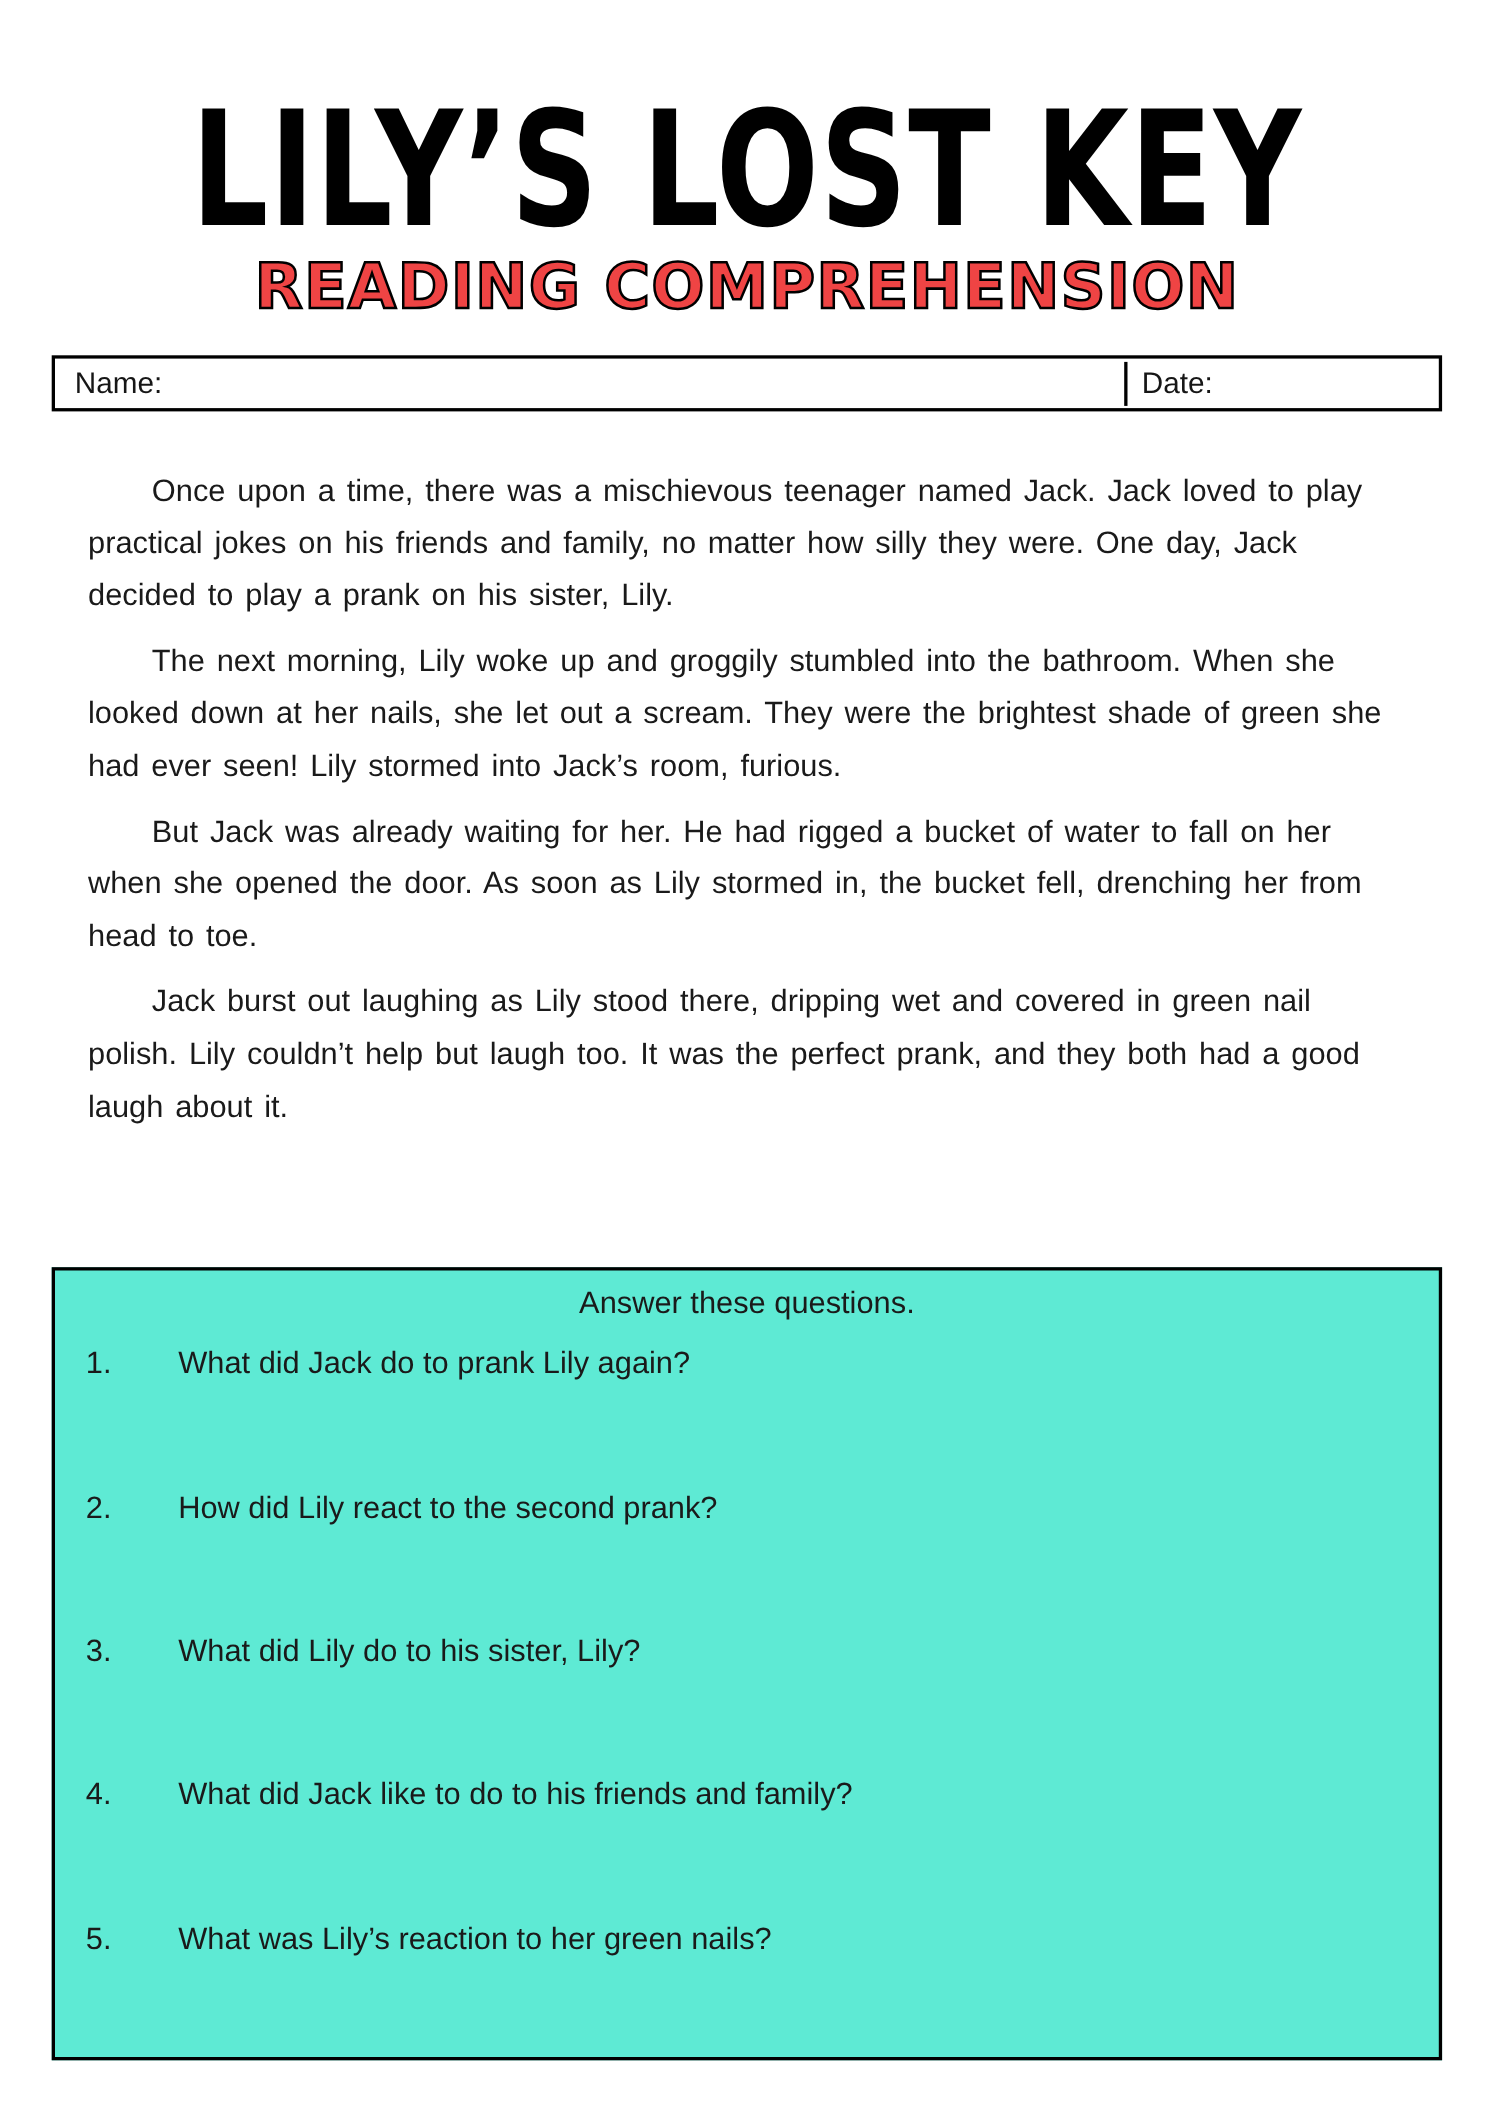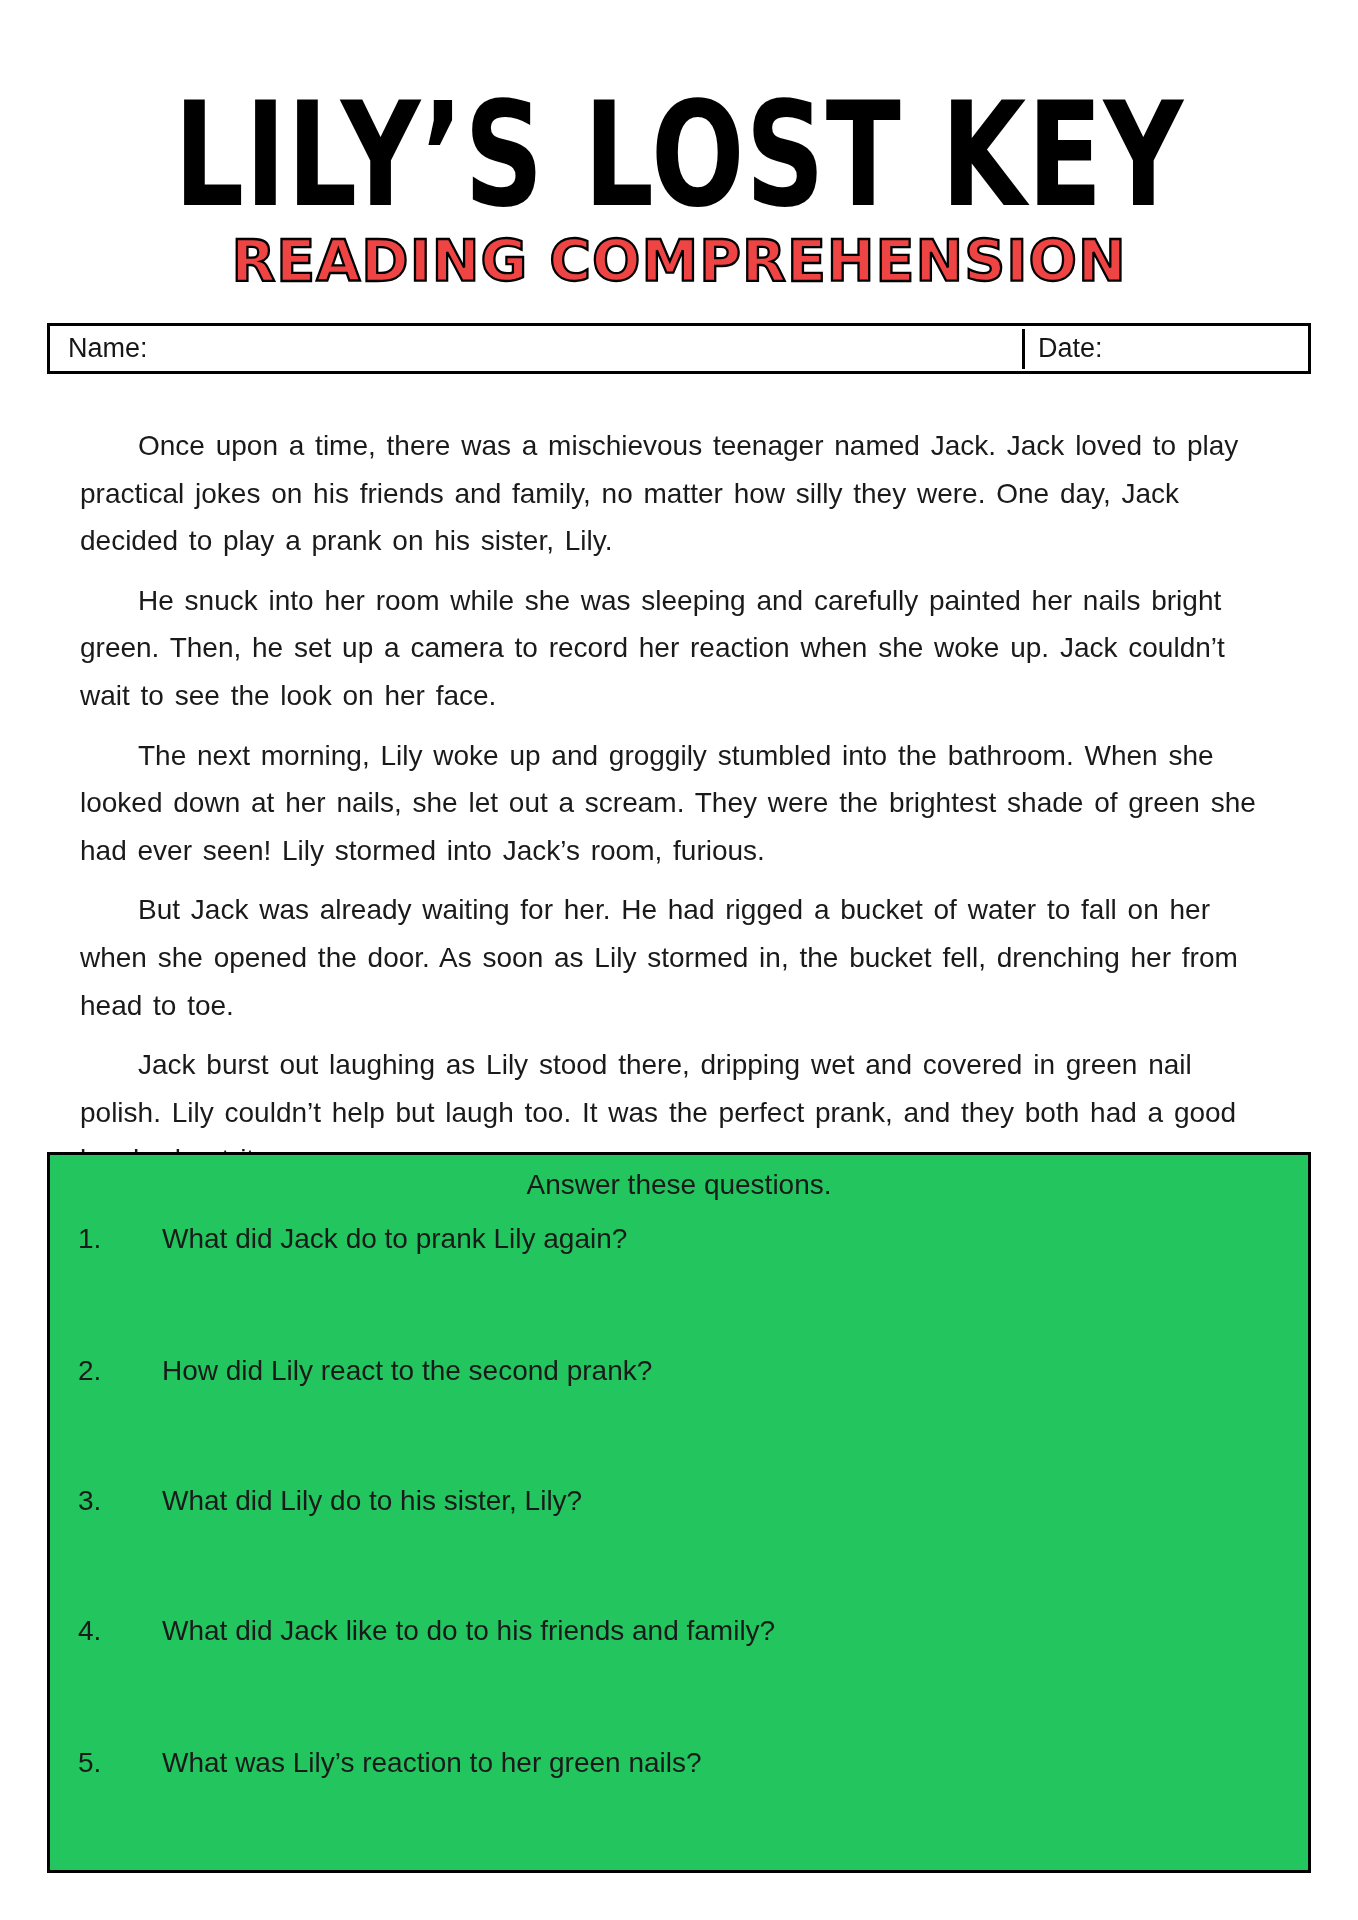--- a/index.html
+++ b/index.html
@@ -59,21 +59,21 @@
     font-size:28px; line-height:47.6px;
     word-spacing:3px;
     color:#1a1a1a;
   }
   .story p { margin:12px; text-indent:58px; }
 
   
   .qbox {
     position:absolute; left:47px; top:1152px; width:1264px; height:721px;
     border:3px solid #000; box-sizing:border-box;
-    background:#22c55e;
+    background:#5eead4;
     text-decoration:underline;
   }
   .qheading {
     position:absolute; top:14px; left:0; width:100%;
     text-align:center; font-size:28px; color:#1a1a1a;
   }
   .qrow {
     position:absolute; left:28px; right:20px;
     display:flex; align-items:flex-start;
     font-size:28px; line-height:40px; color:#1a1a1a;
@@ -97,21 +97,20 @@
     </div>
     <div class="vdivider"></div>
     <div class="date-cell">
       <span>Date:</span>
       <span class="date-blank"></span>
     </div>
   </div>
 
   <div class="story">
     <p>Once upon a time, there was a mischievous teenager named Jack. Jack loved to play practical jokes on his friends and family, no matter how silly they were. One day, Jack decided to play a prank on his sister, Lily.</p>
-    <p>He snuck into her room while she was sleeping and carefully painted her nails bright green. Then, he set up a camera to record her reaction when she woke up. Jack couldn’t wait to see the look on her face.</p>
     <p>The next morning, Lily woke up and groggily stumbled into the bathroom. When she looked down at her nails, she let out a scream. They were the brightest shade of green she had ever seen! Lily stormed into Jack’s room, furious.</p>
     <p>But Jack was already waiting for her. He had rigged a bucket of water to fall on her when she opened the door. As soon as Lily stormed in, the bucket fell, drenching her from head to toe.</p>
     <p>Jack burst out laughing as Lily stood there, dripping wet and covered in green nail polish. Lily couldn’t help but laugh too. It was the perfect prank, and they both had a good laugh about it.</p>
   </div>
 
   <div class="qbox">
     <div class="qheading">Answer these questions.</div>
 
     <div class="qrow" style="top:64px">
       <span class="qnum">1.</span>

